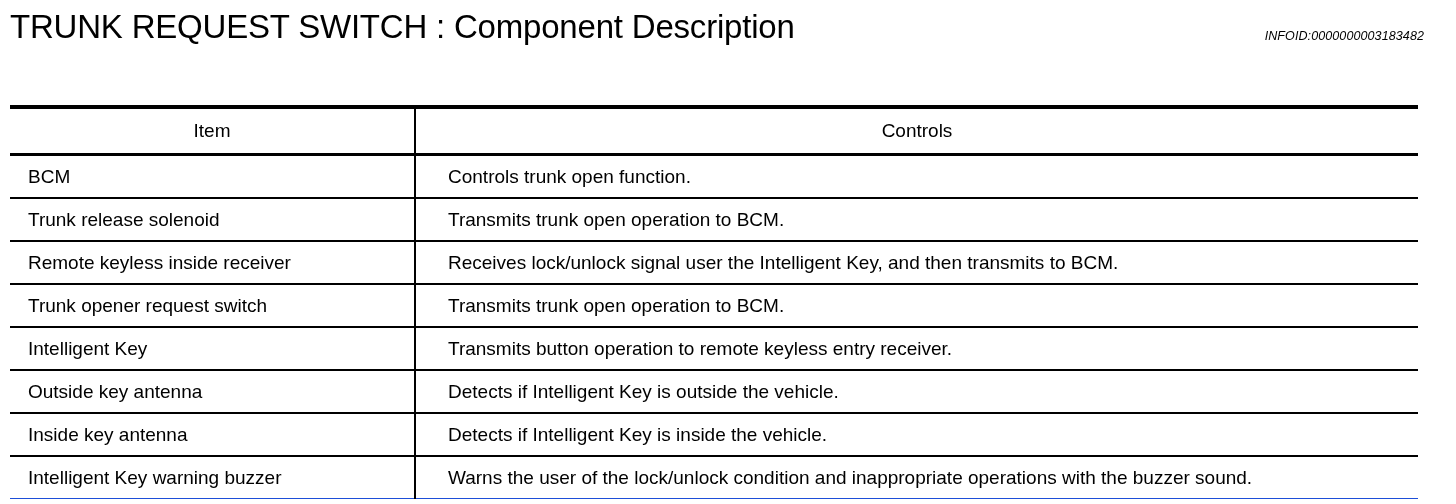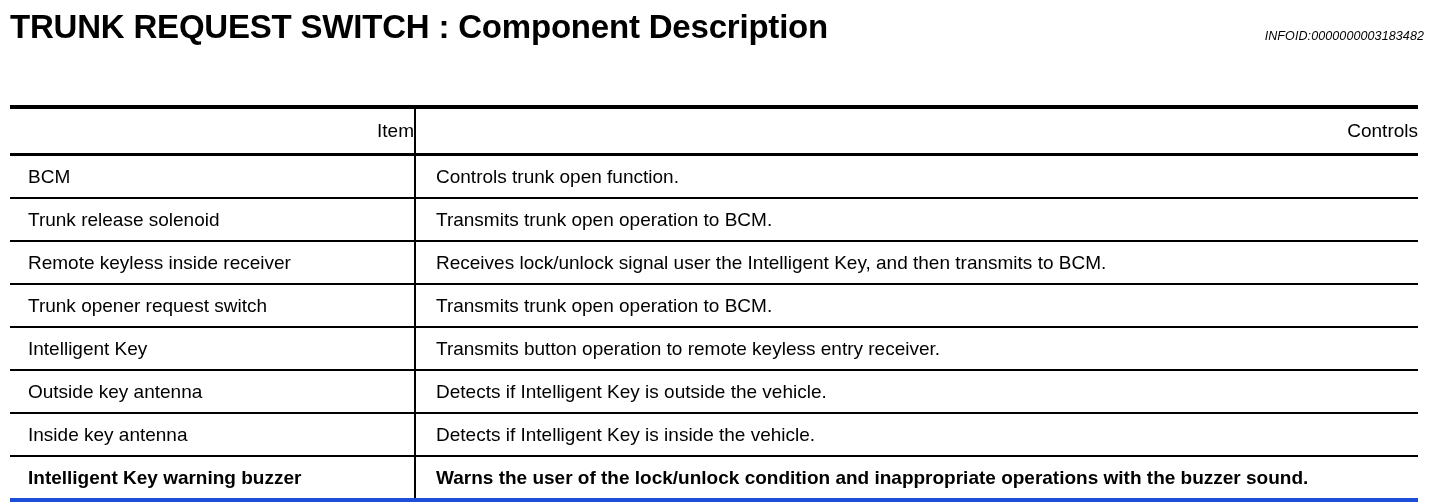--- a/index.html
+++ b/index.html
@@ -23,21 +23,21 @@
     top: 0;
     width: 1456px;
     height: 72px;
   }
   .page-title {
     position: absolute;
     left: 10px;
     top: 7px;
     font-size: 33px;
     line-height: 40px;
-    font-weight: 700;
+    font-weight: 400;
     letter-spacing: -0.2px;
     white-space: nowrap;
   }
   .infoid {
     position: absolute;
     right: 32px;
     top: 28px;
     font-size: 12.5px;
     line-height: 16px;
     font-style: italic;
@@ -74,37 +74,36 @@
   }
   
   table.spec-table th.cell-item,
   table.spec-table td.cell-item {
     border-right: 2px solid #000;
   }
 
   table.spec-table thead th {
     border-top: 4px solid #000;
     border-bottom: 3px solid #000;
-    text-align: right;
+    text-align: center;
     height: 44px;
   }
 
   table.spec-table td.cell-item {
     text-align: left;
     padding-left: 18px;
     margin-top: 21px;
   }
   table.spec-table td.cell-func {
     text-align: left;
-    padding-left: 20px;
+    padding-left: 32px;
   }
 
   table.spec-table tbody tr:last-child td {
-    border-bottom: 4px solid #1d4ed8;
-    font-weight: bold;
+    border-bottom: 1px solid #1d4ed8;
   }
 </style>
 </head>
 <body>
 
 <div class="page-header">
   <div class="page-title">TRUNK REQUEST SWITCH : Component  Description</div>
   <div class="infoid">INFOID:0000000003183482</div>
 </div>
 

